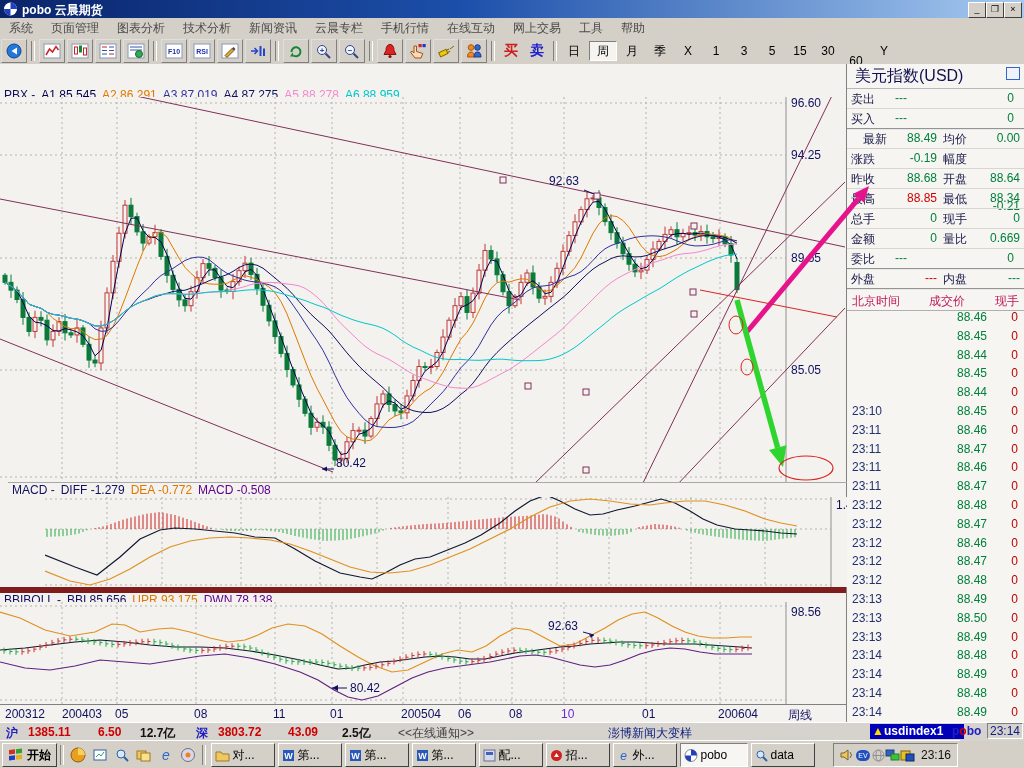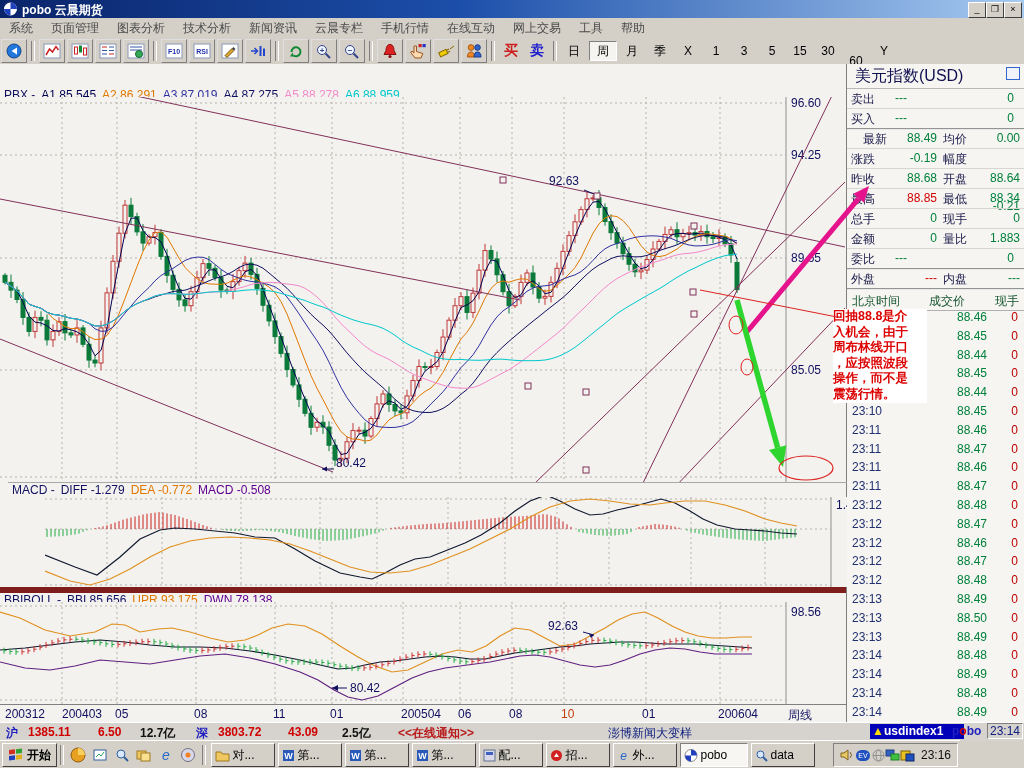--- a/index.html
+++ b/index.html
@@ -48,21 +48,21 @@
     background:#f3f2ee;color:#101060;}
   .xlab{position:absolute;top:2px;}
   
   #panel{left:847px;top:64px;width:177px;height:658px;background:#f6f5f1;}
   #paneltitle{position:absolute;left:0;top:0;width:177px;height:24px;color:#101050;
     font-size:16px;border-bottom:1px solid #b8b8b8;background:#f6f5f1;}
   .qrow{position:absolute;left:0;width:177px;height:20px;border-bottom:1px solid #d8d6d0;}
   .qrow .ql{position:absolute;color:#202050;top:3px;}
   .qrow .qv{position:absolute;top:3px;text-align:right;}
   .g{color:#00803c;} .r{color:#d00000;}
-  #tickhead{position:absolute;left:0;top:224px;width:177px;height:20px;color:#14532d;
+  #tickhead{position:absolute;left:0;top:224px;width:177px;height:20px;color:#be185d;
     border-bottom:1px solid #b0b0b0;border-top:2px groove #e8e8e8;}
   .trow{position:absolute;left:0;width:177px;height:18.8px;font-size:12px;}
   .trow .tt{position:absolute;left:5px;top:2px;color:#203070;}
   .trow .tp{position:absolute;left:70px;width:70px;top:2px;text-align:right;}
   .trow .tq{position:absolute;right:6px;top:2px;color:#c00000;}
   
   #statusbar{left:0;top:722px;width:847px;height:18px;background:#d6d3ce;
     border-top:1px solid #fff;font-size:12px;}
   #statusbar span{position:absolute;top:2px;font-weight:bold;}
   #indicator{left:847px;top:722px;width:177px;height:18px;background:#d6d3ce;border-top:1px solid #fff;}
@@ -1019,21 +1019,21 @@
     <div id="xaxis">
         <div class="xlab" style="left: 5px; color: rgb(16, 16, 96);">200312</div>
         <div class="xlab" style="left: 62px; color: rgb(16, 16, 96);">200403</div>
         <div class="xlab" style="left: 115px; color: rgb(16, 16, 96);">05</div>
         <div class="xlab" style="left: 194px; color: rgb(16, 16, 96);">08</div>
         <div class="xlab" style="left: 273px; color: rgb(16, 16, 96);">11</div>
         <div class="xlab" style="left: 330px; color: rgb(16, 16, 96);">01</div>
         <div class="xlab" style="left: 401px; color: rgb(16, 16, 96);">200504</div>
         <div class="xlab" style="left: 458px; color: rgb(16, 16, 96);">06</div>
         <div class="xlab" style="left: 509px; color: rgb(16, 16, 96);">08</div>
-        <div class="xlab" style="left: 561px; color: #c2410c;">10</div>
+        <div class="xlab" style="left: 561px; color: #6d28d9;">10</div>
         <div class="xlab" style="left: 642px; color: rgb(16, 16, 96);">01</div>
         <div class="xlab" style="left: 718px; color: rgb(16, 16, 96);">200604</div>
         <div class="xlab" style="left: 788px;">周线</div>
       </div>
   </div>
 
   <div id="panel" class="abs">
     <div id="paneltitle">
       <span style="position:absolute;left:8px;top:2px">美元指数(USD)</span>
       <span style="position:absolute;right:4px;top:3px;width:12px;height:11px;border:1px solid #3366cc;background:#f0f4fa"></span>
@@ -1076,21 +1076,21 @@
         <div class="qrow" style="top: 144px;">
           <div class="ql" style="left: 4px;">总手</div>
           <div class="qv g" style="left: 42px; width: 48px;">0</div>
           <div class="ql" style="left: 96px;">现手</div>
           <div class="qv g" style="right: 4px; width: 44px;">0</div>
         </div>
         <div class="qrow" style="top: 164px;">
           <div class="ql" style="left: 4px;">金额</div>
           <div class="qv g" style="left: 42px; width: 48px;">0</div>
           <div class="ql" style="left: 96px;">量比</div>
-          <div class="qv g" style="right: 4px; width: 44px;">1.883</div>
+          <div class="qv g" style="right: 4px; width: 44px;">0.669</div>
         </div>
         <div class="qrow" style="top: 184px; border-bottom: 2px groove rgb(232, 232, 232);">
           <div class="ql" style="left: 4px;">委比</div>
           <div class="qv g" style="left: 48px; width: 40px; text-align: left;">---</div>
           <div class="qv g" style="right: 10px; width: 40px;">0</div>
         </div>
         <div class="qrow" style="top: 204px; border-bottom: 2px groove rgb(232, 232, 232);">
           <div class="ql" style="left: 4px;">外盘</div>
           <div class="qv r" style="left: 42px; width: 48px;">---</div>
           <div class="ql" style="left: 96px;">内盘</div>
@@ -1218,21 +1218,21 @@
 
   <div id="statusbar" class="abs">
     <span style="left:6px;color:#2020c0">沪</span>
     <span style="left:28px;color:#d00000">1385.11</span>
     <span style="left:98px;color:#d00000">6.50</span>
     <span style="left:140px;color:#101010">12.7亿</span>
     <span style="left:196px;color:#2020c0">深</span>
     <span style="left:218px;color:#d00000">3803.72</span>
     <span style="left:288px;color:#d00000">43.09</span>
     <span style="left:342px;color:#101010">2.5亿</span>
-    <span style="left:398px;color:#b91c1c;font-weight:bold">&lt;&lt;在线通知&gt;&gt;</span>
+    <span style="left:398px;color:#404040;font-weight:normal">&lt;&lt;在线通知&gt;&gt;</span>
     <span style="left:608px;color:#102080;font-weight:normal">澎博新闻大变样</span>
   </div>
 
   <div id="indicator" class="abs">
     <span class="abs" style="left:23px;top:1px;width:80px;height:15px;background:#0000b8;color:#fff;padding-left:14px;font-weight:bold">
       <span class="abs" style="left:2px;top:0px;color:#ffd800">▲</span>
       <span>usdindex1</span>
     </span>
     <span class="abs" style="left:105px;top:1px;font-weight:bold;color:#2020c0">p<i style="color:#d00000;font-style:normal">o</i>bo</span>
     <span class="abs sunken" style="left:140px;top:0px;width:34px;height:14px;text-align:center;color:#102080">23:14</span>
@@ -1367,28 +1367,20 @@
           <rect x="6" y="5" width="8" height="6" fill="#40c040" stroke="#208020"></rect>
         </svg>
       <svg width="15" height="13" viewBox="0 0 15 13">
           <rect x="1" y="2" width="9" height="9" fill="#e8c020" stroke="#806000"></rect>
           <rect x="6" y="5" width="8" height="7" fill="#2050c0" stroke="#102860"></rect>
         </svg>
       <span style="margin-left:6px;color:#101010">23:16</span>
     </div>
   </div>
 
-  <div id="notebox">
-      <div>回抽88.8是介</div>
-      <div>入机会，由于</div>
-      <div>周布林线开口</div>
-      <div>，应按照波段</div>
-      <div>操作，而不是</div>
-      <div>震荡行情。</div>
-    </div>
   <svg id="overlay">
       <line x1="746" y1="333" x2="858.7324378772211" y2="198.27098887844312" stroke="#e6148c" stroke-width="5"></line>
       <polygon points="869,186 864.10099551154,202.7630473071589 853.3638802429022,193.77893044972734" fill="#e6148c"></polygon>
       <line x1="737" y1="300" x2="777.68882010334" y2="447.71810776647385" stroke="#2ed52e" stroke-width="5.5"></line>
       <polygon points="783,467 769.0119685982532,450.1081387199708 786.3656716084269,445.3280768129769" fill="#2ed52e"></polygon>
       <ellipse cx="806" cy="468" rx="27" ry="12" fill="none" stroke="#dd2222" stroke-width="1.2"></ellipse>
       <ellipse cx="736" cy="325" rx="7" ry="9" fill="none" stroke="#dd2222"></ellipse>
       <ellipse cx="747" cy="367" rx="6" ry="8" fill="none" stroke="#dd2222"></ellipse>
       <line x1="700" y1="290" x2="837" y2="317" stroke="#dd2222"></line>
     </svg>

